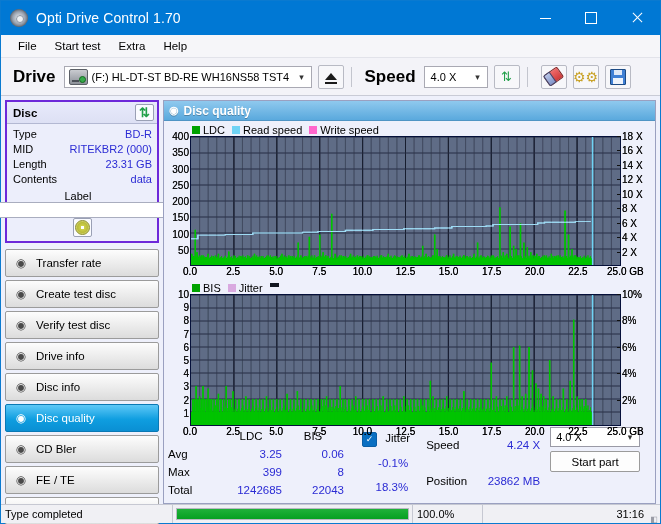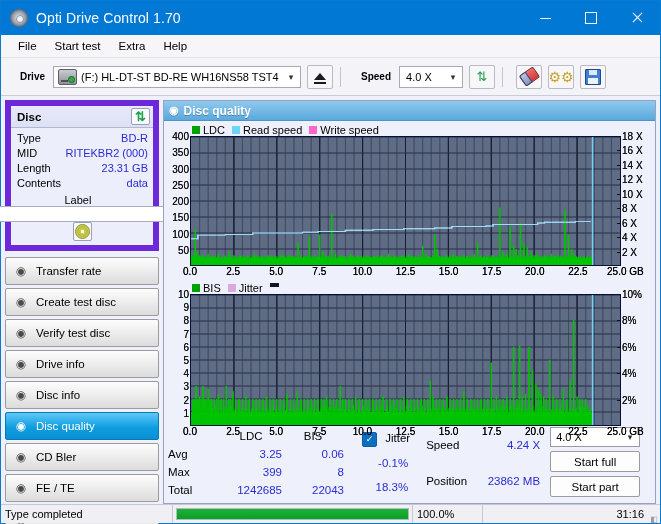--- a/index.html
+++ b/index.html
@@ -48,21 +48,21 @@
   .menubar{
     height:22px;background:#f6f6f9;display:flex;align-items:center;
     padding-left:8px;flex:0 0 auto;border-bottom:1px solid #e2e3ea;
   }
   .menu-item{padding:3px 9px;font-size:11.5px;color:#000;}
   
   .toolbar{
     height:37px;background:#f3f3f8;display:flex;align-items:center;
     padding:0 6px;flex:0 0 auto;border-bottom:1px solid #c9cbd6;
   }
-  .tb-label{font-weight:bold;font-size:10px;margin:0 8px 0 13px;}
+  .tb-label{font-weight:bold;font-size:17px;margin:0 8px 0 6px;}
   .drive-combo{
     flex:0 0 auto;width:248px;height:22px;background:#fff;border:1px solid #a9a9b3;
     display:flex;align-items:center;font-size:11px;box-sizing:border-box;
   }
   .drive-ico{
     width:17px;height:14px;margin:0 4px 0 4px;flex:0 0 auto;position:relative;
     background:linear-gradient(#c9cbd0,#8d9199);border:1px solid #5b5f66;border-radius:2px;
   }
   .drive-ico:after{
     content:"";position:absolute;right:1px;bottom:1px;width:5px;height:5px;border-radius:50%;
@@ -100,21 +100,21 @@
   .save-glyph{
     width:14px;height:14px;background:#3f7fd4;border:1px solid #1c4a84;position:relative;border-radius:1px;
   }
   .save-glyph:before{content:"";position:absolute;left:3px;top:0;width:8px;height:5px;background:#dfe8f7;}
   .save-glyph:after{content:"";position:absolute;left:2px;bottom:0;width:10px;height:6px;background:#eef3fb;}
   
   .body{flex:1 1 auto;display:flex;min-height:0;padding:4px 4px 0 4px;box-sizing:border-box;}
   
   .sidebar{width:154px;flex:0 0 auto;display:flex;flex-direction:column;}
   .disc-panel{
-    border:6px solid #6d28d9;background:#eceefb;flex:0 0 auto;
+    border:2px solid #6d28d9;background:#eceefb;flex:0 0 auto;
   }
   .disc-head{
     height:21px;display:flex;align-items:center;
     background:linear-gradient(#e8eafb,#dde0f4);border-bottom:1px solid #b3b8d2;
     font-weight:bold;font-size:11.5px;padding-left:6px;
   }
   .disc-head .t{flex:1 1 auto;}
   .sq-btn{
     width:19px;height:17px;margin-right:3px;border:1px solid #9aa0b5;background:#fafbff;
     display:flex;align-items:center;justify-content:center;border-radius:2px;box-sizing:border-box;
@@ -2739,21 +2739,20 @@
             <td class="num">23862 MB</td>
           </tr>
         </tbody>
           </table>
 
         <div class="btncol">
           <div class="combo2">
             <span class="v">4.0 X</span>
             <span class="combo-arrow">▾</span>
           </div>
-          <div class="pbtn">Start full</div>
           <div class="pbtn">Start part</div>
         </div>
       </div>
     </div>
   </div>
 
   <div class="statusbar">
     <div class="sb-cell sb-msg">Type completed</div>
     <div class="sb-cell sb-prog">
       <div class="progtrack">

